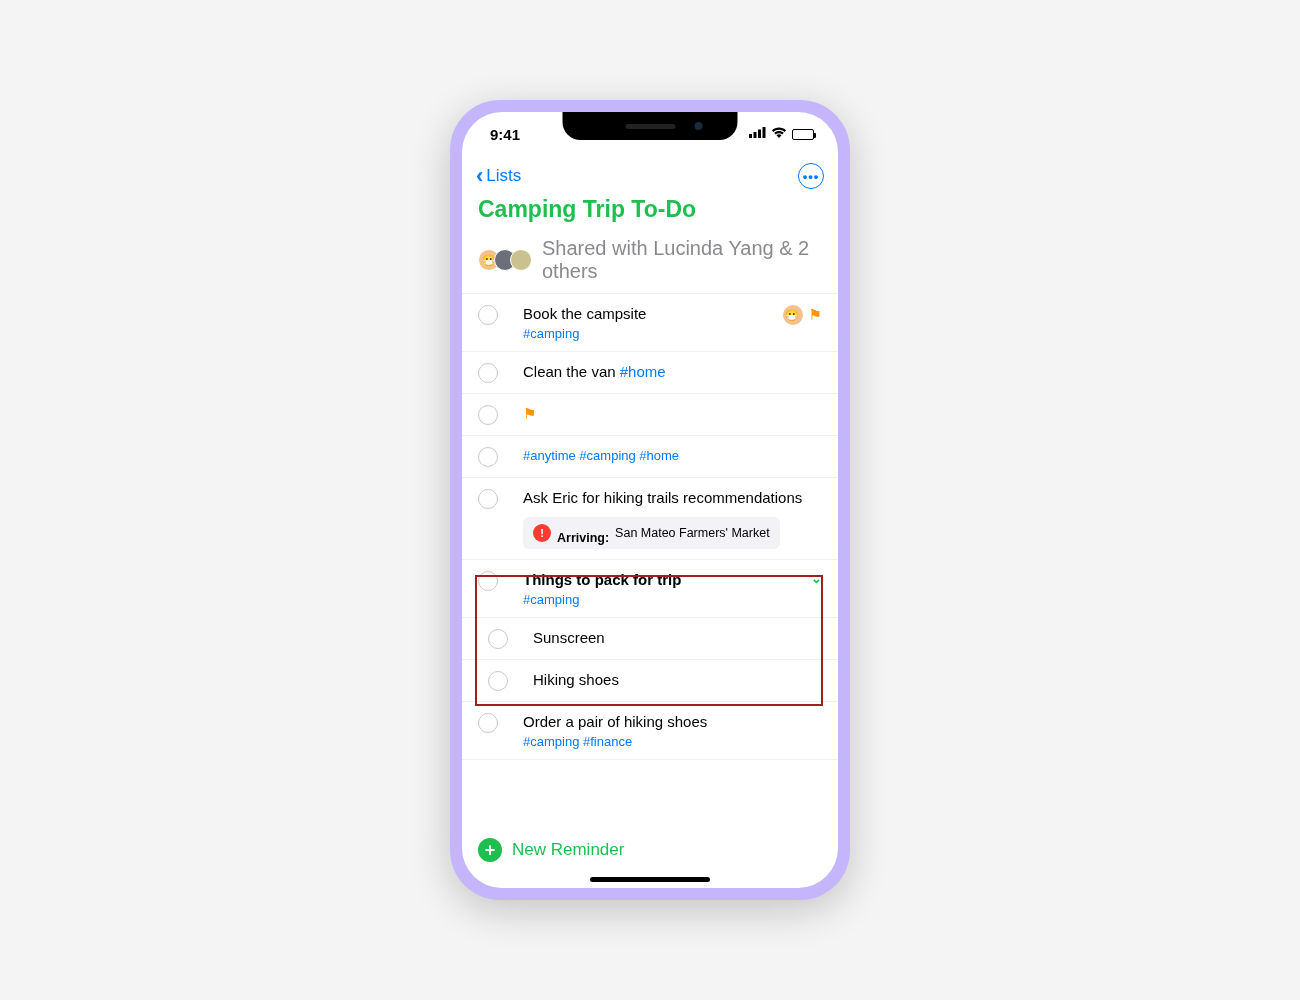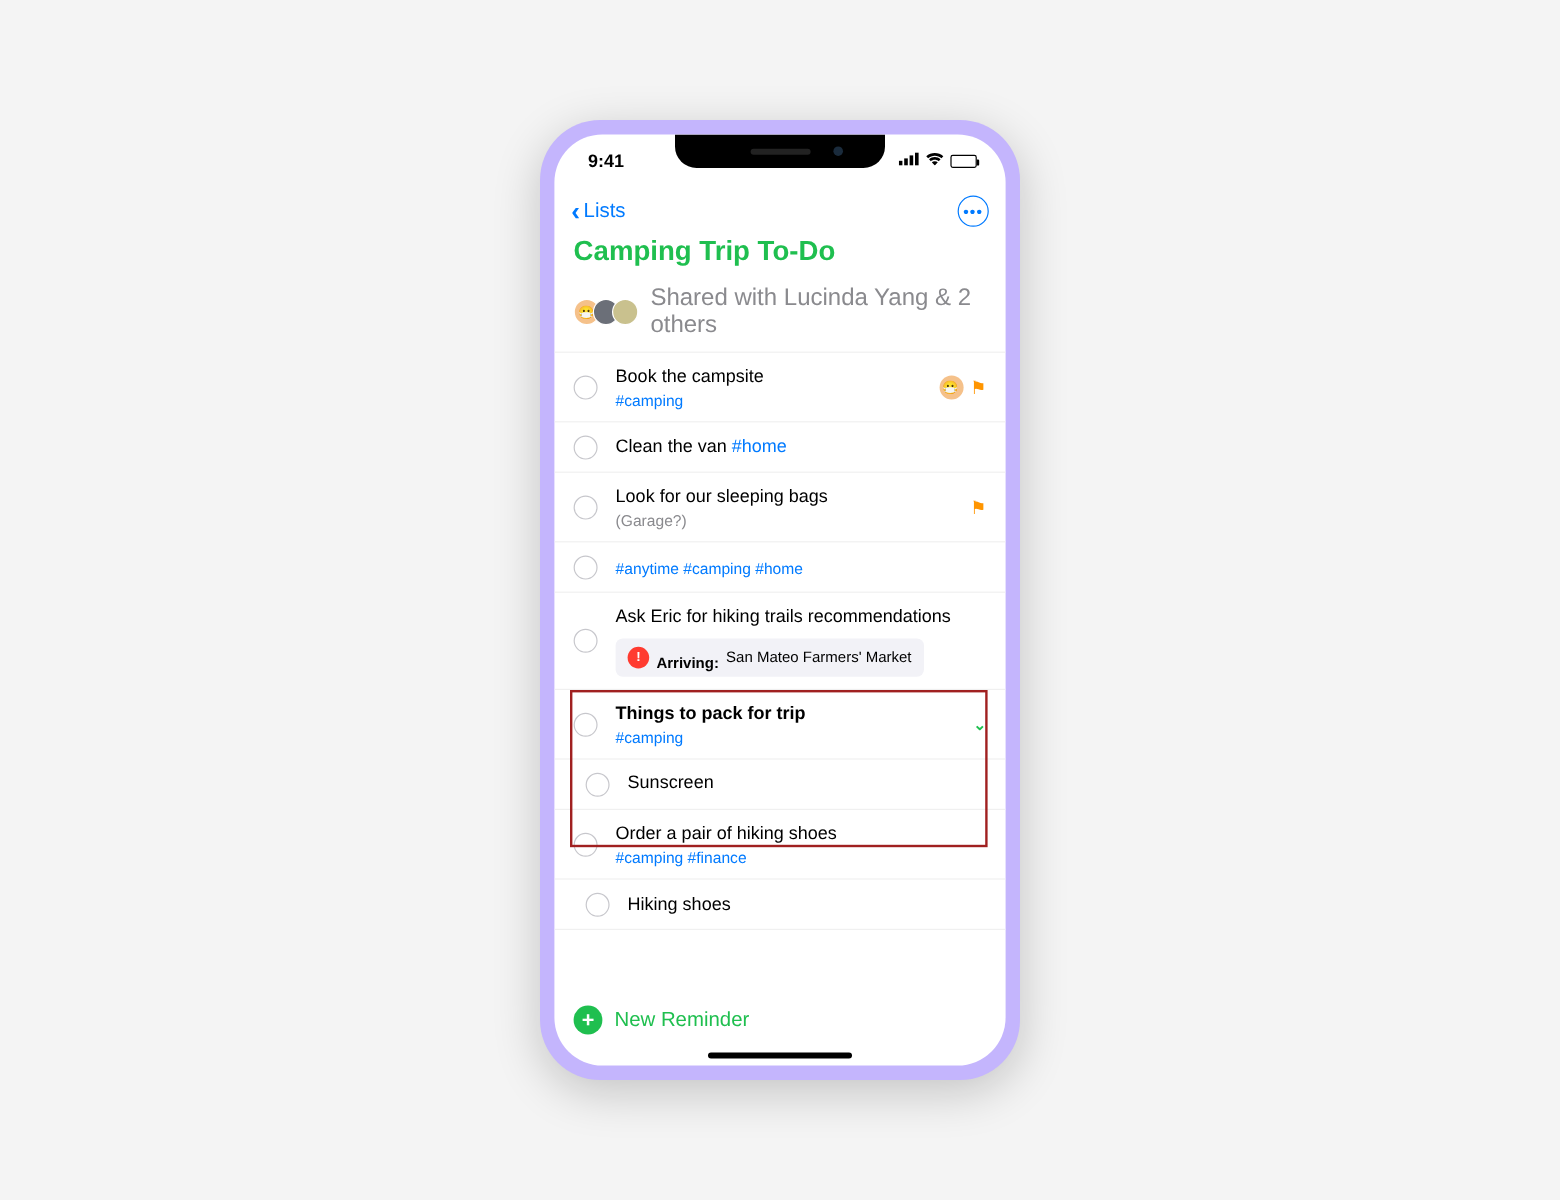--- a/index.html
+++ b/index.html
@@ -22,21 +22,21 @@
     .more-dots { font-size: 13px; letter-spacing: 1px; line-height:1; font-weight:bold;}
     .page-title { font-size: 23px; font-weight: 700; color: #1fbf4f; padding: 0 16px 10px; }
     .shared-row { display: flex; align-items: center; gap: 10px; padding: 4px 16px 10px; border-bottom: 1px solid #f0f0f0;}
     .avatar-stack { display: flex; }
     .avatar { width: 22px; height: 22px; border-radius: 50%; border: 1.5px solid #fff; margin-left: -6px; display:flex; align-items:center; justify-content:center; font-size:11px;}
     .avatar:first-child { margin-left: 0; background:#f5c18a;}
     .avatar:nth-child(2){background:#6b6f78;}
     .avatar:nth-child(3){background:#c9c18e;}
     .shared-text { color: #8a8a8e; font-size: 20px; }
     .list-container{ overflow-y:auto; height: calc(100% - 44px - 40px - 48px - 43px - 48px - 10px); }
-    .reminder-item { display: flex; align-items: center; padding: 10px 16px; border-bottom: 1px solid #f0f0f0; gap: 15px; position:relative;}
+    .reminder-item { display: flex; align-items: flex-start; padding: 10px 16px; border-bottom: 1px solid #f0f0f0; gap: 25px; position:relative;}
     .reminder-check { width: 20px; height: 20px; border: 1.5px solid #c7c7cc; border-radius: 50%; flex-shrink: 0; margin-top: 1px; cursor:pointer;}
     .reminder-content { flex: 1; min-width:0;}
     .reminder-title { font-size: 15px; color: #000; line-height: 1.35; }
     .reminder-title.bold { font-weight: 600; }
     .reminder-tags { font-size: 13px; color: #007aff; margin-top: 2px; }
     .reminder-note { font-size: 13px; color: #8a8a8e; margin-top: 1px;}
     .right-accessories{ display:flex; align-items:center; gap:6px; margin-top:1px;}
     .flag-icon{ color:#ff9500; font-size:15px;}
     .assignee-av{ width:20px; height:20px; border-radius:50%; background:#f5c18a; display:flex; align-items:center; justify-content:center; font-size:11px;}
     .inline-tag{ color:#007aff;}
@@ -110,24 +110,20 @@
           </div>
         </div>
         <div class="reminder-item">
           <div class="reminder-check"></div>
           <div class="reminder-content">
             <div class="reminder-title">Clean the van <span class="inline-tag">#home</span></div>
           </div>
         </div>
         <div class="reminder-item">
           <div class="reminder-check"></div>
-          <div class="reminder-content">
-            <div class="reminder-title">Look for our sleeping bags</div>
-            <div class="reminder-note">(Garage?)</div>
-          </div>
           <div class="right-accessories">
             <span class="flag-icon">⚑</span>
           </div>
         </div>
         <div class="reminder-item">
           <div class="reminder-check"></div>
           <div class="reminder-content">
             <div class="reminder-tags">#anytime #camping #home</div>
           </div>
         </div>
@@ -148,31 +144,31 @@
           <div class="right-accessories">
             <span class="chev-down">⌄</span>
           </div>
         </div>
         <div class="reminder-item sub-item">
           <div class="reminder-check"></div>
           <div class="reminder-content">
             <div class="reminder-title">Sunscreen</div>
           </div>
         </div>
+        <div class="reminder-item sub-item">
+          <div class="reminder-check"></div>
+          <div class="reminder-content">
+            <div class="reminder-title">Hiking shoes</div>
+          </div>
+        </div>
         <div class="reminder-item">
           <div class="reminder-check"></div>
           <div class="reminder-content">
             <div class="reminder-title">Order a pair of hiking shoes</div>
             <div class="reminder-tags">#camping #finance</div>
-          </div>
-        </div>
-        <div class="reminder-item sub-item">
-          <div class="reminder-check"></div>
-          <div class="reminder-content">
-            <div class="reminder-title">Hiking shoes</div>
           </div>
         </div>
       </div>
     <div class="bottom-bar">
       <div class="new-reminder">
         <span class="add-icon">+</span>
         <span>New Reminder</span>
       </div>
     </div>
     <div class="home-indicator"></div>

